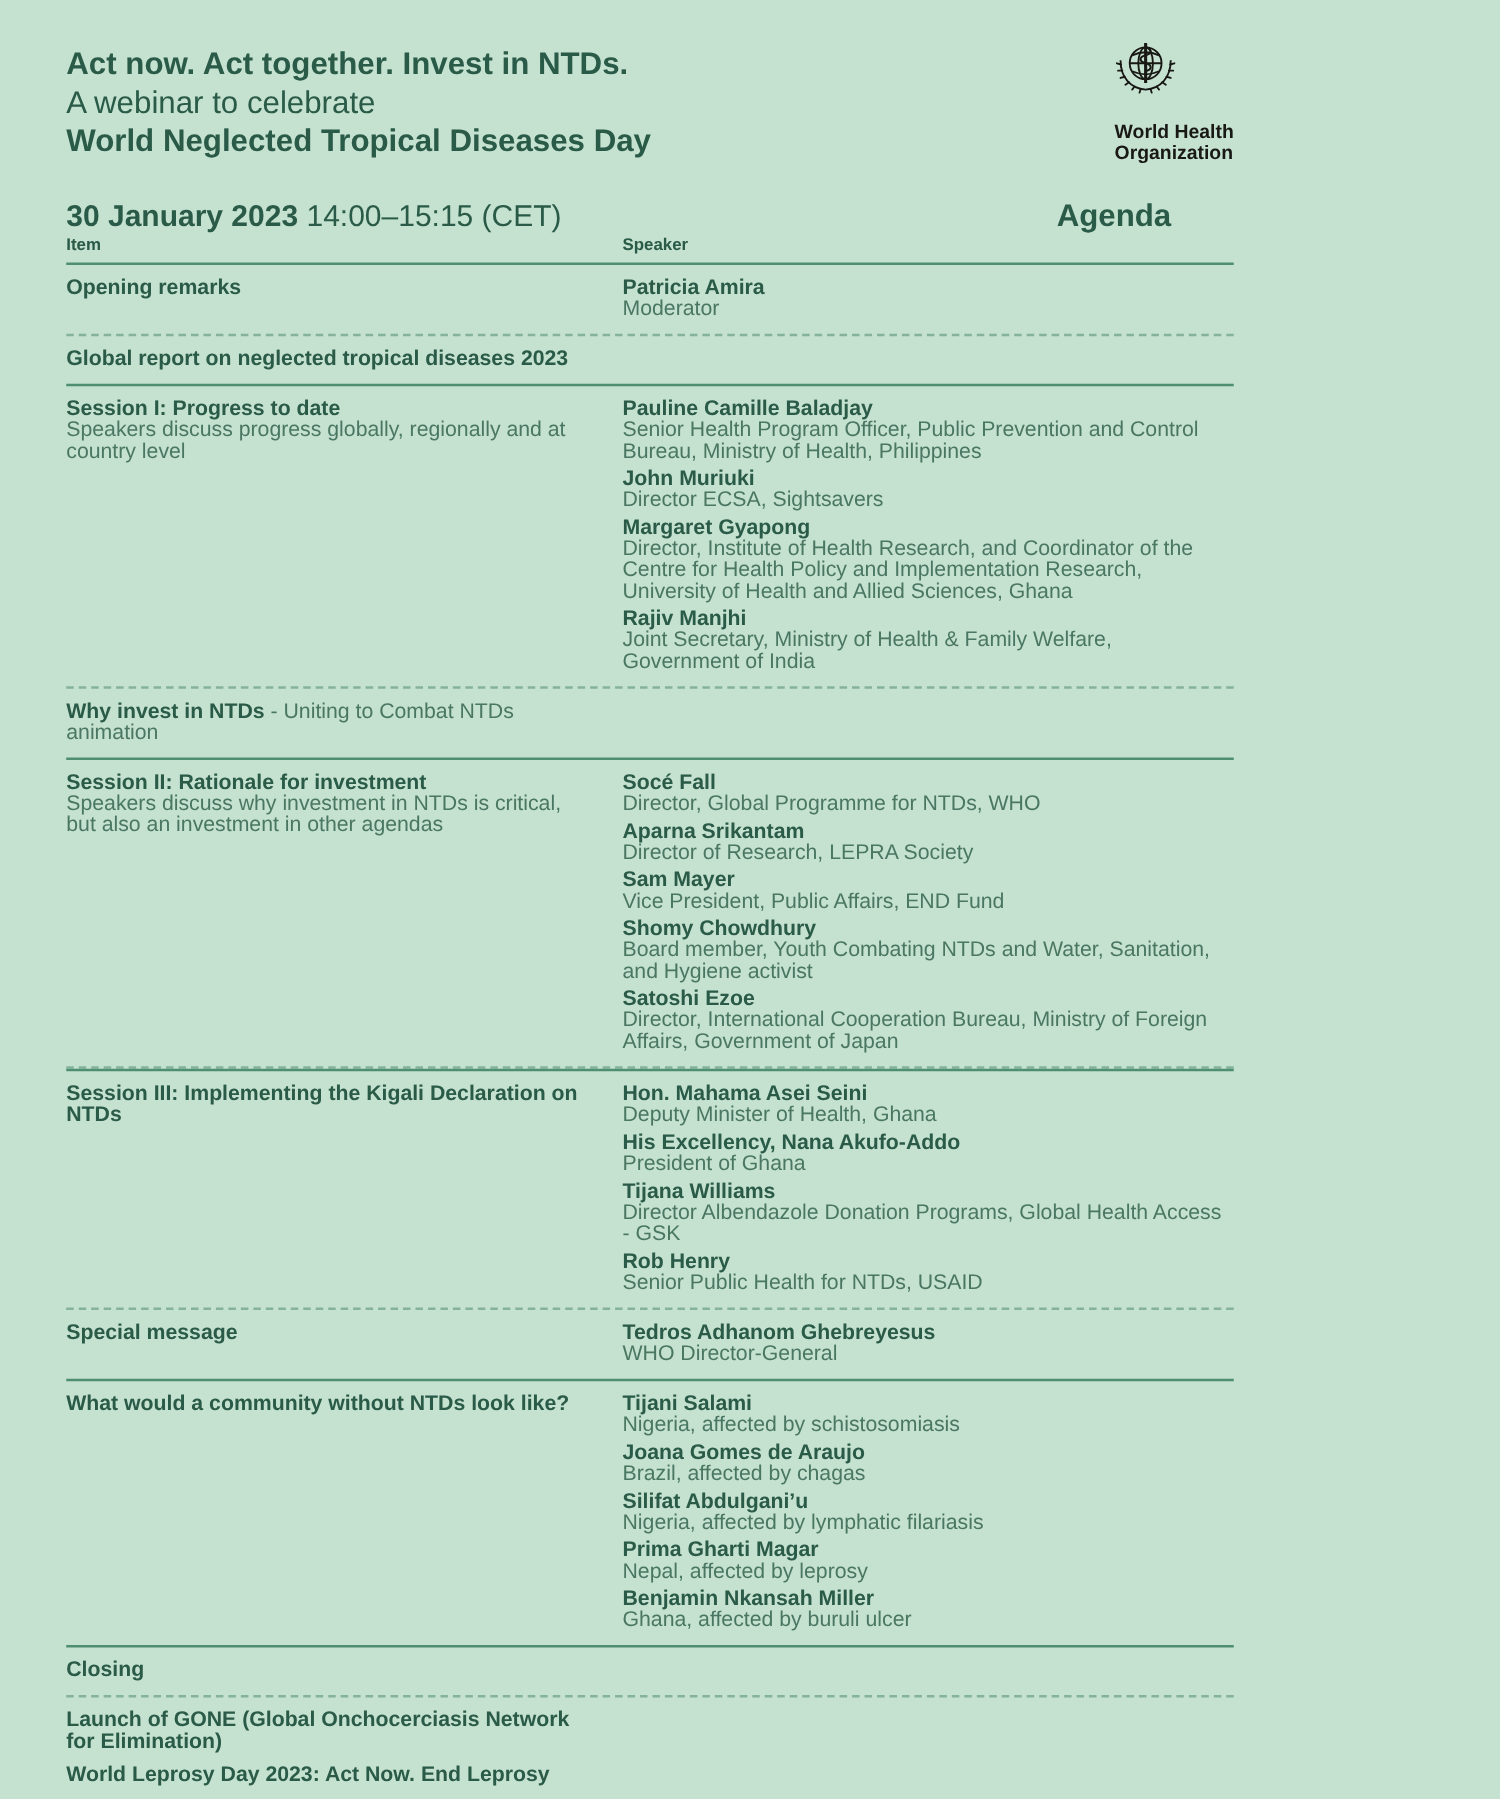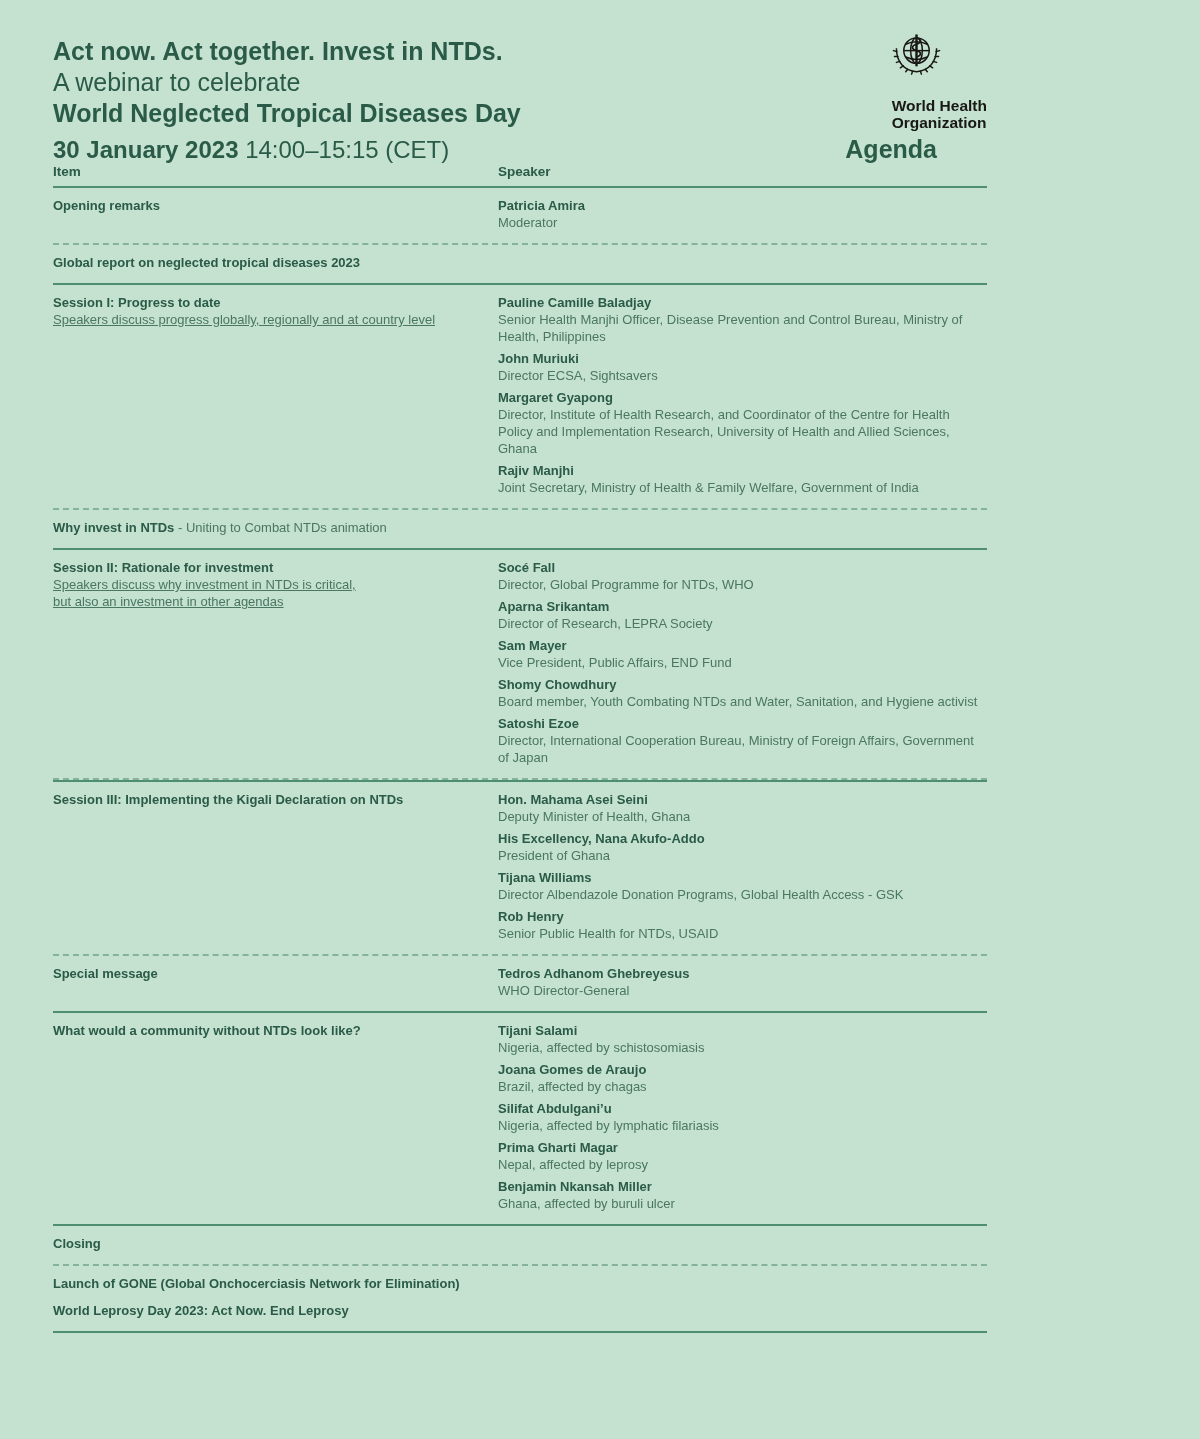--- a/index.html
+++ b/index.html
@@ -23,35 +23,35 @@
 
   
   .hdr{display:flex;justify-content:space-between;align-items:flex-start;}
   .title-block{line-height:31px;font-size:25px;}
   .t-bold{font-weight:700;}
   .t-reg{font-weight:400;}
   .logo{display:flex;align-items:flex-start;gap:7px;margin-top:-4px;flex-direction:column;}
   .logo-text{font-weight:700;font-size:15.5px;line-height:17px;color:var(--logo-ink);margin-top:9px;}
 
   
-  .date-row{display:flex;justify-content:space-between;align-items:baseline;margin-top:4px;font-size:24px;}
+  .date-row{display:flex;justify-content:space-between;align-items:baseline;margin-top:28px;font-size:24px;}
   .date-left .t-reg{font-weight:400;}
   .agenda-label{font-weight:700;font-size:25px;padding-right:50px;}
 
   
   .thead{
     display:grid;grid-template-columns:445px 1fr;
     font-size:13.5px;font-weight:700;
     padding-bottom:7px;border-bottom:2px solid var(--solid-line);
   }
-  .row{display:grid;grid-template-columns:445px 1fr;padding:9px 0 12px 0;font-size:13px;line-height:17px;}
+  .row{display:grid;grid-template-columns:445px 1fr;padding:9px 0 12px 0;font-size:17px;line-height:17px;}
   .col-item{padding-right:20px;}
   .item-title{font-weight:700;}
   .item-suffix{font-weight:400;color:var(--body);}
-  .item-desc{color:var(--body);text-decoration:underline;}
+  .item-desc{color:var(--body);}
   .item-extra{font-weight:700;margin-bottom:10px;}
   .item-extra:last-child{margin-bottom:0;}
   .speaker{margin-bottom:5px;}
   .speaker:last-child{margin-bottom:0;}
   .speaker-name{font-weight:700;}
   .speaker-role{color:var(--body);}
   hr.divider{border:none;margin:0;}
   hr.solid{border-top:2px solid var(--solid-line);}
   hr.dotted{border-top:2px dashed var(--dot-line);}
 </style>
@@ -134,21 +134,21 @@
       </div>
       <hr class="divider solid">
       <div class="row">
         <div class="col-item">
           <div class="item-title"><span>Session I: Progress to date</span></div>
           <div class="item-desc">Speakers discuss progress globally, regionally and at country level</div>
         </div>
         <div class="col-speaker">
           <div class="speaker">
             <div class="speaker-name">Pauline Camille Baladjay</div>
-            <div class="speaker-role">Senior Health Manjhi Officer, Disease Prevention and Control Bureau, Ministry of Health, Philippines</div>
+            <div class="speaker-role">Senior Health Program Officer, Public Prevention and Control Bureau, Ministry of Health, Philippines</div>
           </div>
           <div class="speaker">
             <div class="speaker-name">John Muriuki</div>
             <div class="speaker-role">Director ECSA, Sightsavers</div>
           </div>
           <div class="speaker">
             <div class="speaker-name">Margaret Gyapong</div>
             <div class="speaker-role">Director, Institute of Health Research, and Coordinator of the Centre for Health Policy and Implementation Research, University of Health and Allied Sciences, Ghana</div>
           </div>
           <div class="speaker">

